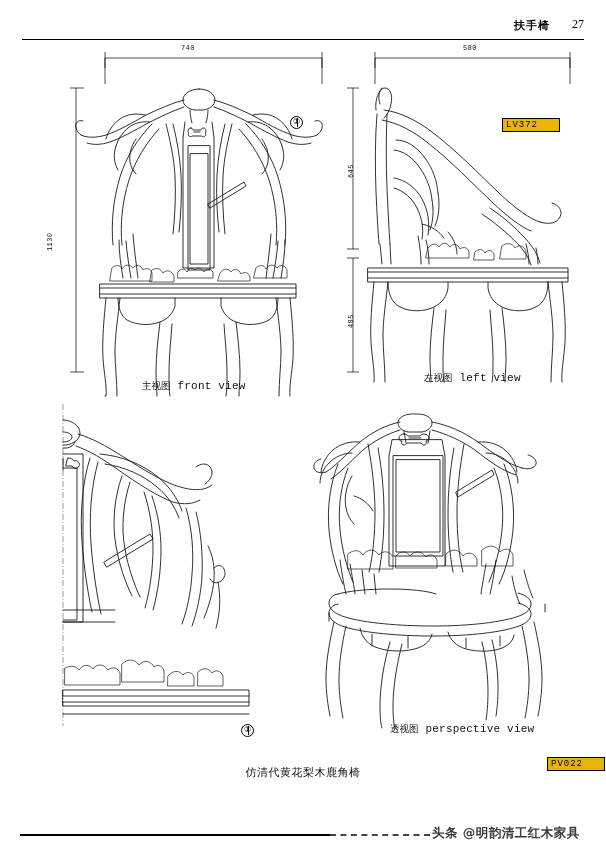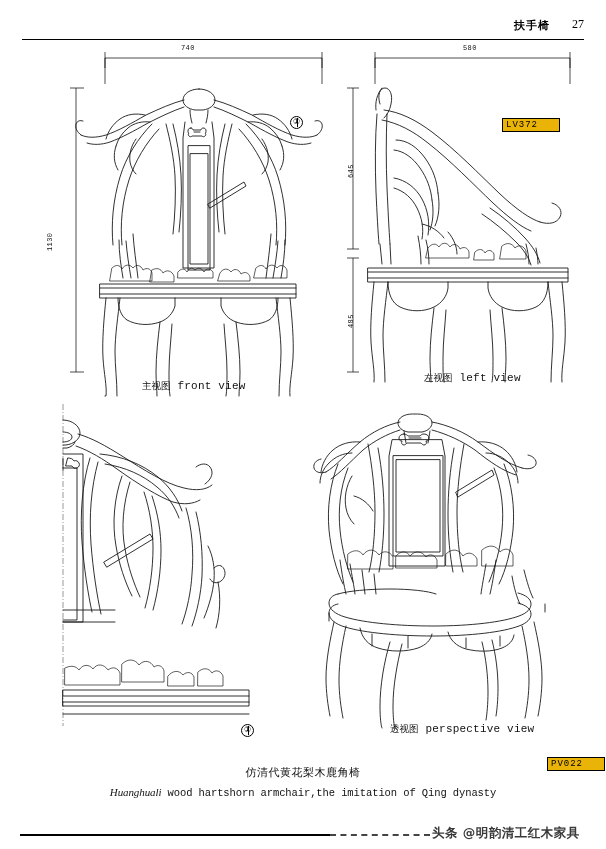--- a/index.html
+++ b/index.html
@@ -482,21 +482,20 @@
   </div>
 
   <div class="view-cap" style="left:390px;top:723px;text-align:right;">
     <span>透视图</span><span class="en">perspective view</span>
   </div>
 
   <div class="code-box" style="left:527px;top:757px;margin-left:20px;">PV022</div>
 
   <div class="caption" style="top:765px;">
     <div class="caption-cn">仿清代黄花梨木鹿角椅</div>
-    <div class="caption-en"><i>Huanghuali</i><span> wood hartshorn armchair,the imitation of Qing dynasty</span></div>
   </div>
 
   <div class="wm">
     <div class="wm-rule-solid"></div>
     <div class="wm-rule-dash"></div>
     <div class="wm-text">头条 @明韵清工红木家具</div>
   </div>
 
 </div>
 

